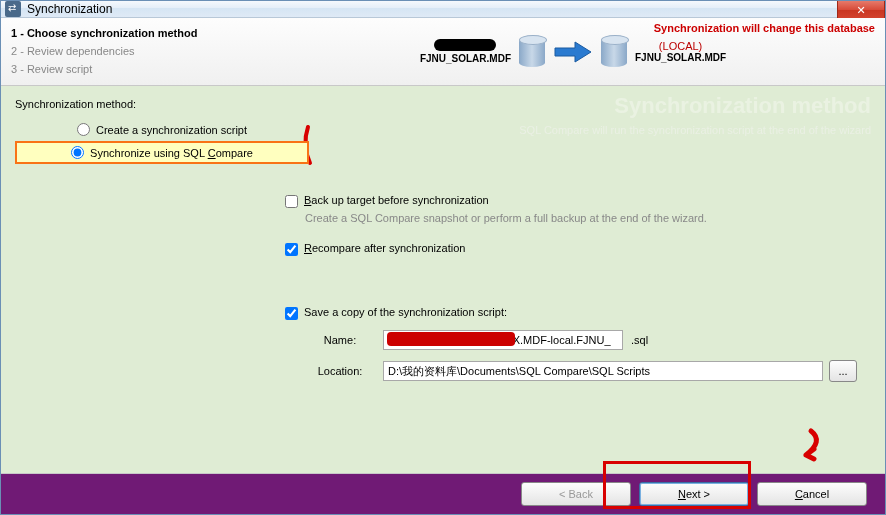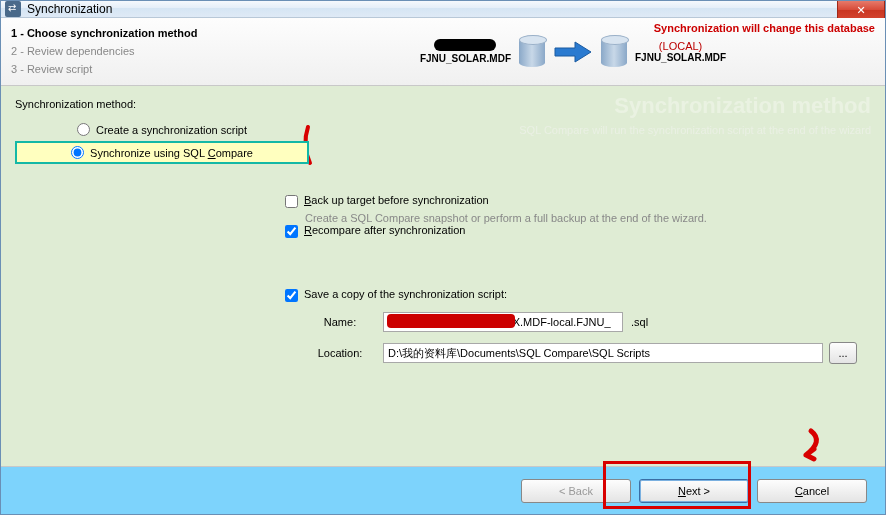--- a/index.html
+++ b/index.html
@@ -156,40 +156,41 @@
   display: flex;
   align-items: center;
   gap: 6px;
   padding: 3px 4px;
   margin-bottom: 2px;
   width: 294px;
   justify-content: center;
 }
 .radio-row.highlighted {
   background: #ffffbf;
-  border: 2px solid #14b8a6;
+  border: 2px solid #f97316;
   position: relative;
   z-index: 2;
 }
 .radio-row input[type=radio] { margin: 0; }
 .radio-row label { cursor: pointer; }
 .radio-row label u { text-decoration: underline; }
 .options-block { margin-left: 270px; margin-top: 30px; }
 .check-row {
   display: flex;
   align-items: flex-start;
   gap: 6px;
   margin-bottom: 4px;
 }
 .check-row input[type=checkbox] { margin-top: 1px; }
 .check-row label u { text-decoration: underline; }
 .check-desc {
   color: #888;
   font-size: 11px;
   margin-left: 20px;
+  margin-bottom: 18px;
 }
 .save-block { margin-top: 50px; }
 .form-row {
   display: flex;
   align-items: center;
   margin-top: 10px;
   margin-left: 20px;
 }
 .form-row .lbl { width: 70px; text-align: center; margin-right: 8px; }
 .form-row input[type=text] {
@@ -220,22 +221,22 @@
   width: 28px;
   height: 22px;
   margin-left: 6px;
   border: 1px solid #888;
   background: linear-gradient(to bottom, #fdfdfd, #e4e4e4);
   border-radius: 3px;
   cursor: pointer;
   font-size: 11px;
 }
 .footer {
-  height: 48px;
-  background: #7dd3fc;
+  height: 41px;
+  background: #701a75;
   border-top: 1px solid #c8c8c8;
   display: flex;
   align-items: center;
   justify-content: flex-end;
   padding: 0 18px;
   gap: 8px;
 }
 .btn {
   width: 110px;
   height: 24px;

